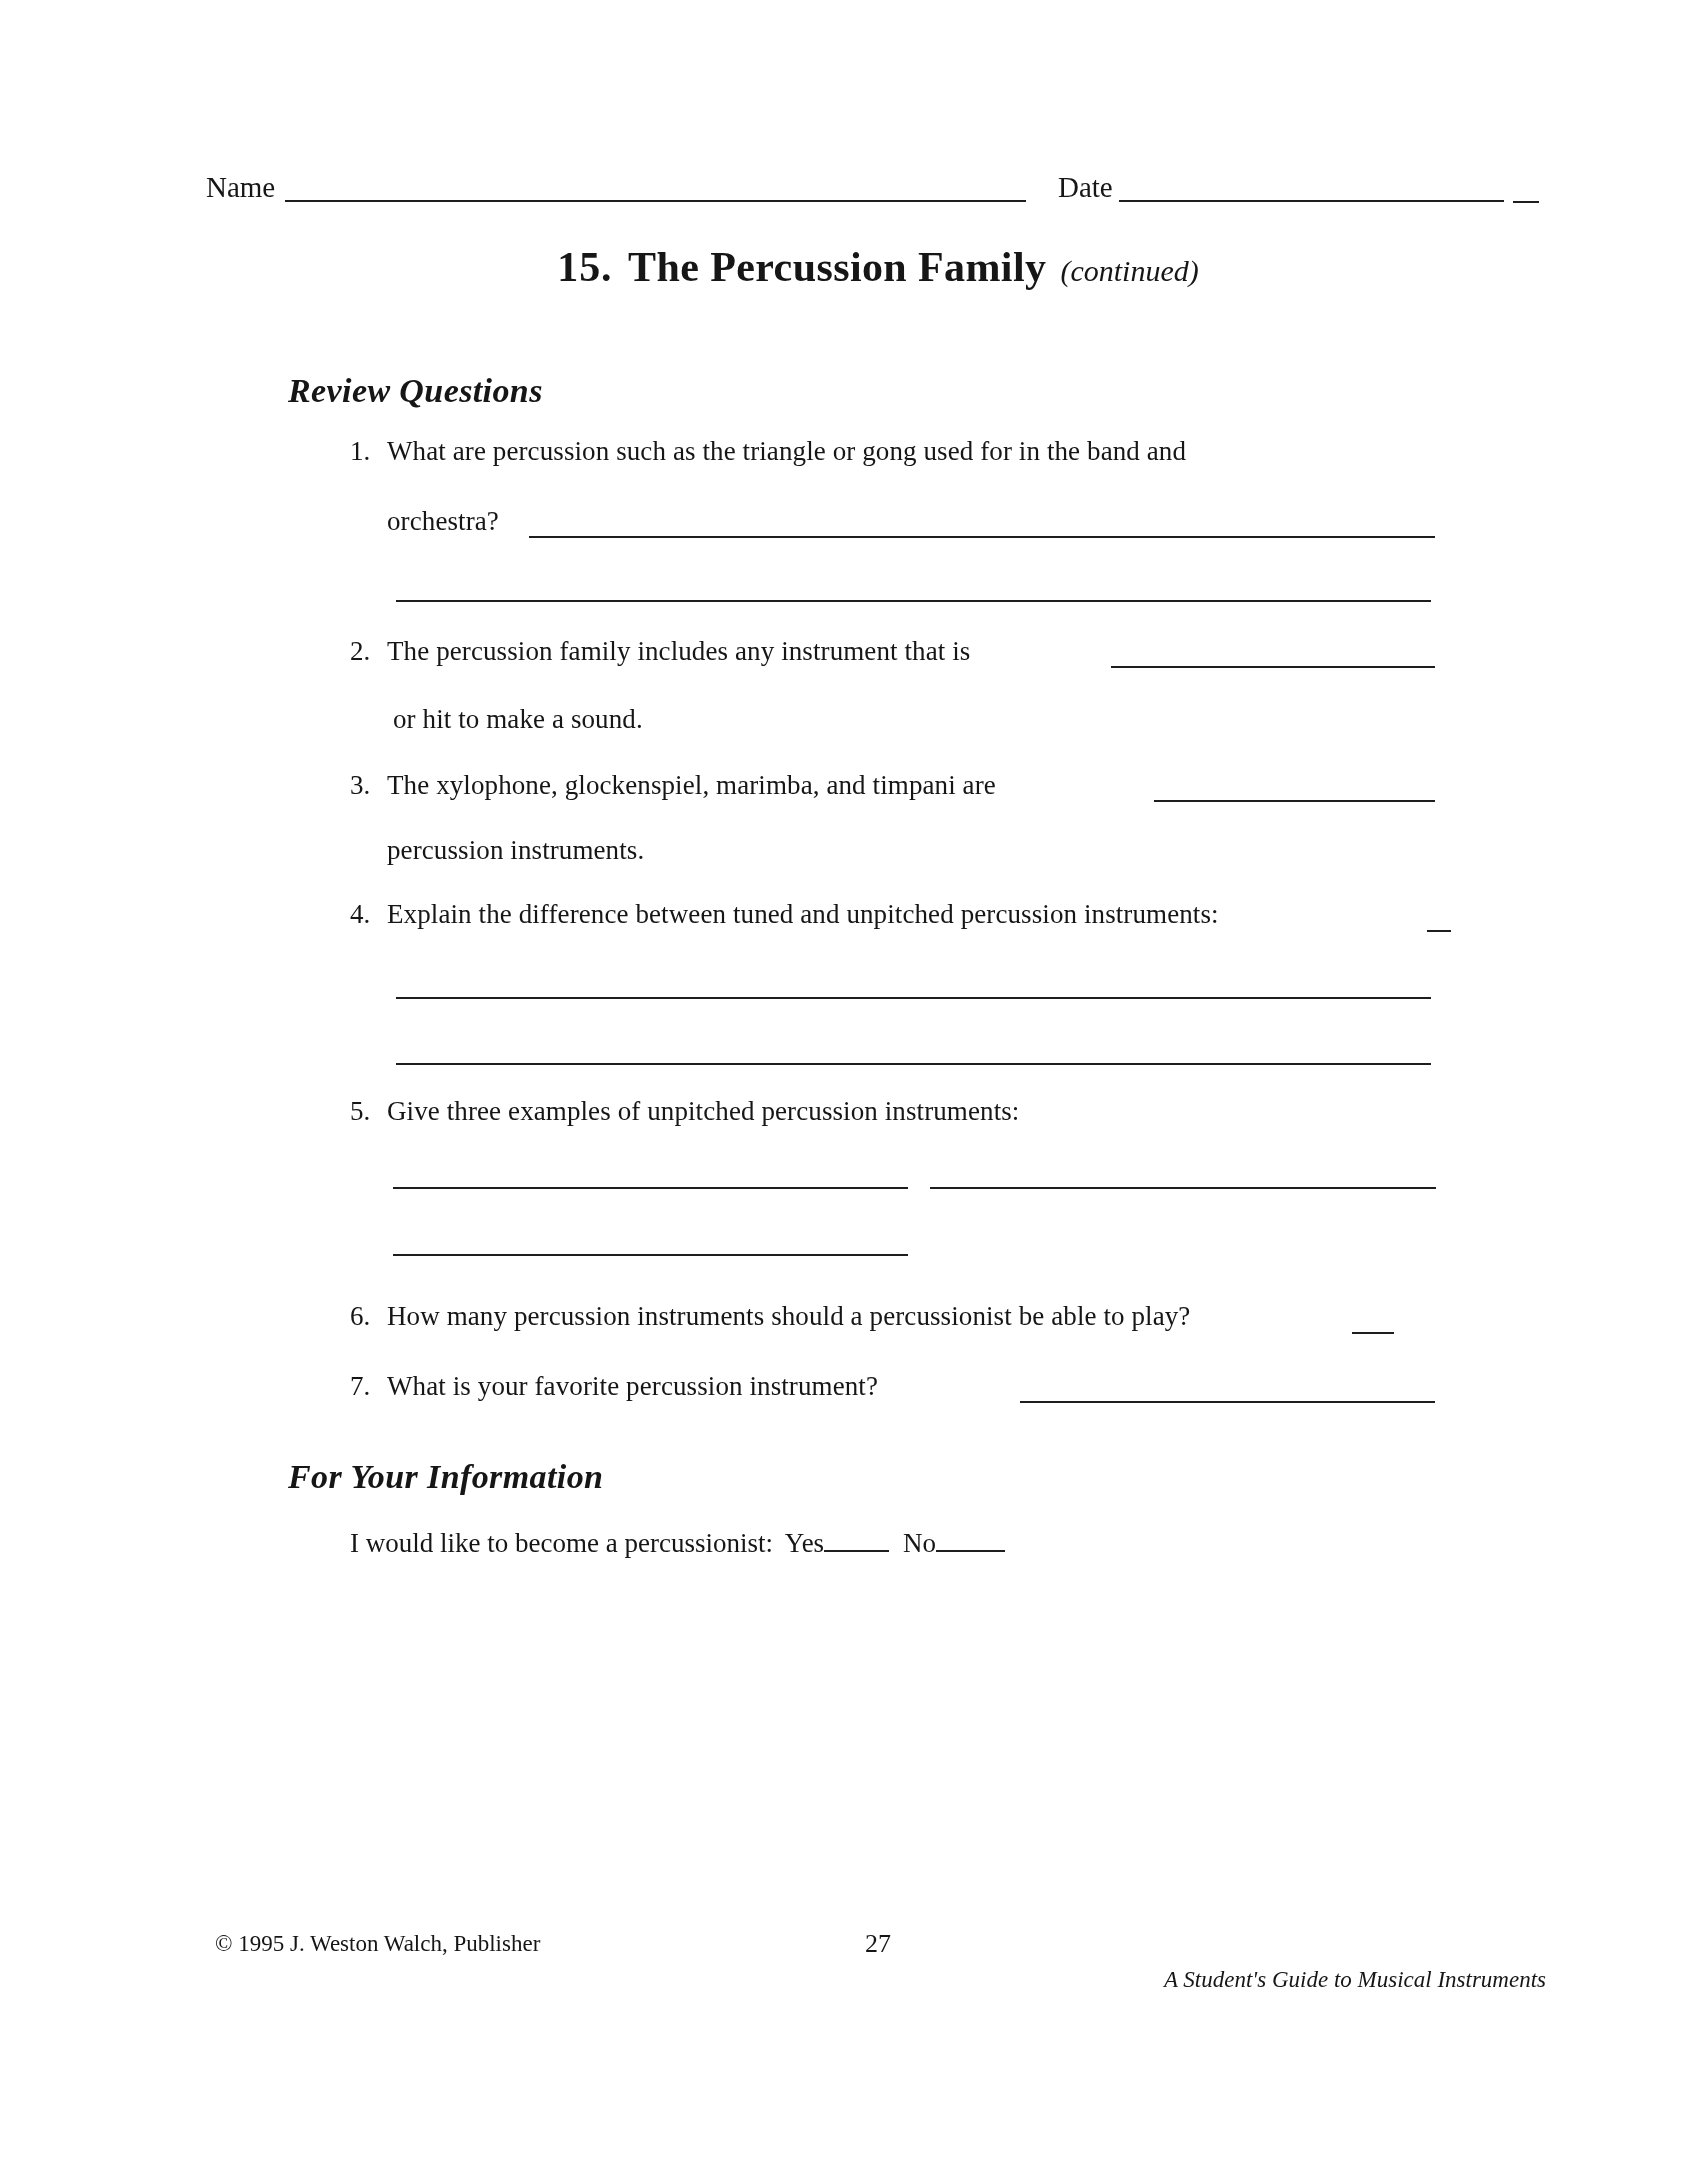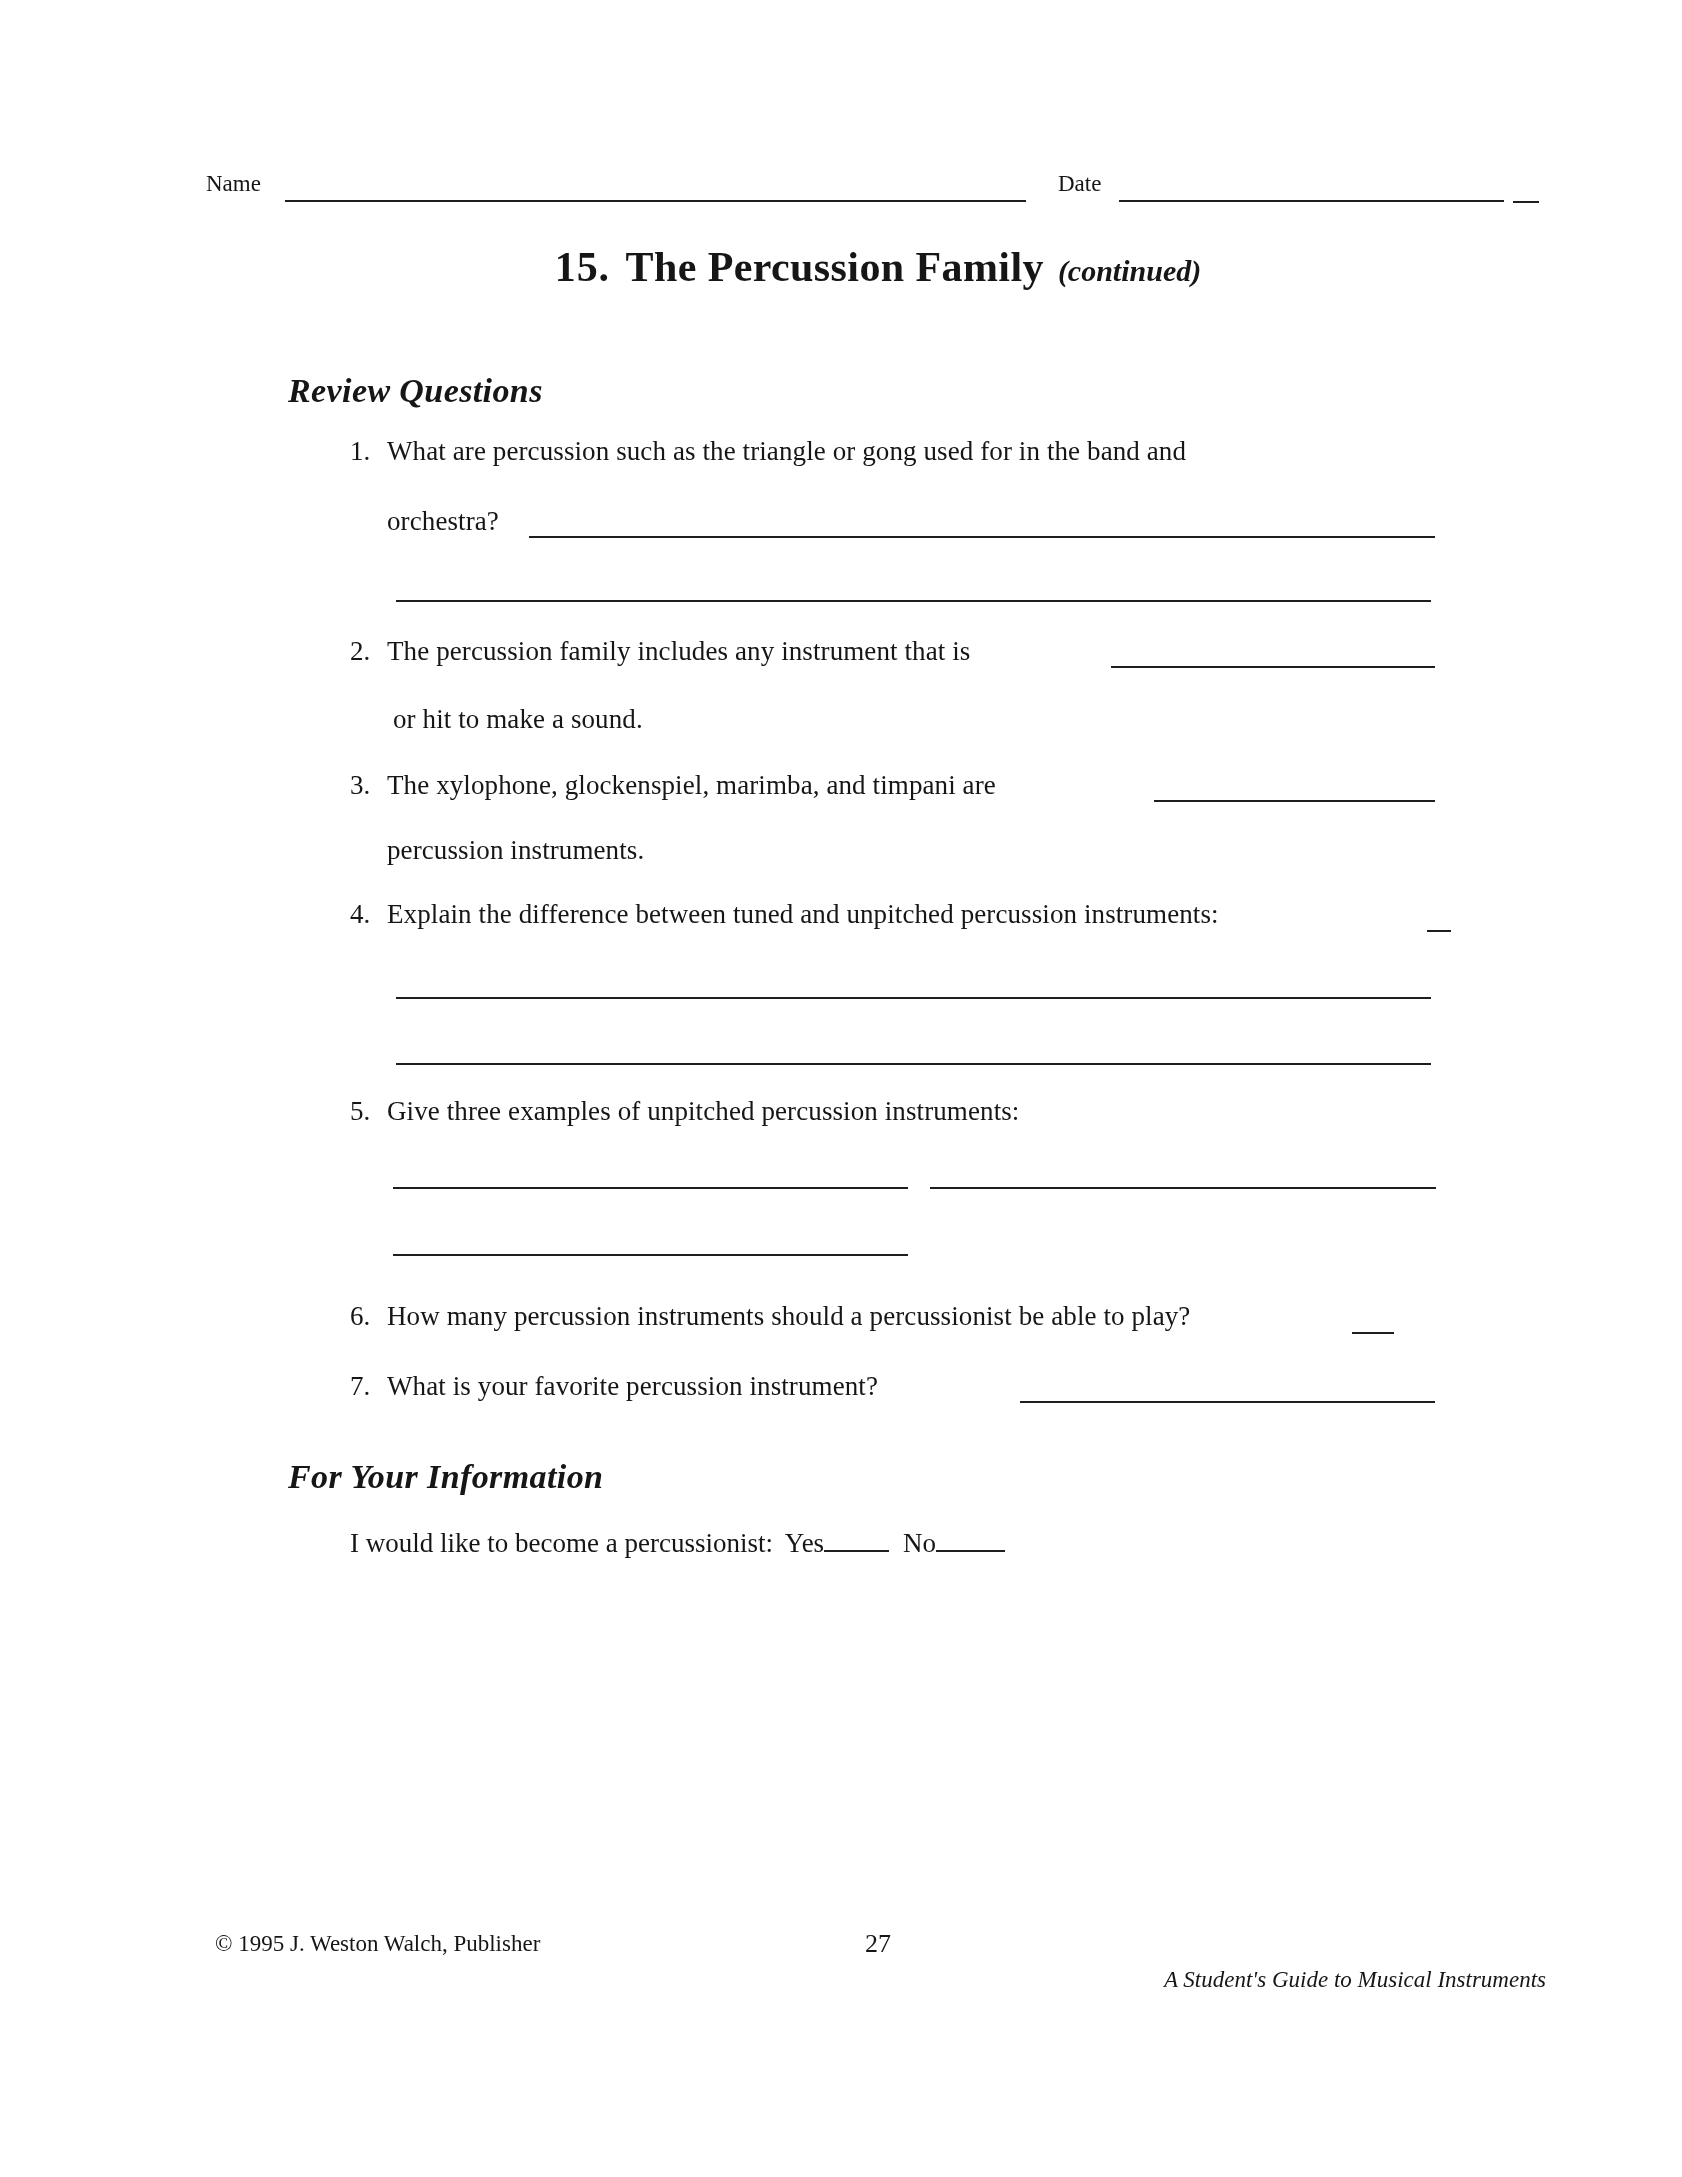--- a/index.html
+++ b/index.html
@@ -7,37 +7,37 @@
     position: relative;
     width: 1683px;
     height: 2177px;
     margin: 0 auto;
     background: #ffffff;
     font-family: "Liberation Serif", "DejaVu Serif", serif;
     color: #161616;
     overflow: hidden;
   }
   .abs { position: absolute; }
-  .small-caps-label { font-size: 23px; text-align: center; }
+  .small-caps-label { font-size: 29px; text-align: center; }
   .rule {
     position: absolute;
     height: 0;
     border-top: 2.6px solid #1e1e1e;
   }
   .title-row {
     position: absolute;
     left: 73px;
     right: 0;
     top: 243px;
     text-align: center;
     white-space: nowrap;
   }
   .title-num { font-size: 42px; font-weight: bold; letter-spacing: 0.9px; }
   .title-main { font-size: 42px; font-weight: bold; margin-left: 15.6px; letter-spacing: 0.4px; }
-  .title-cont { font-size: 30px; font-style: italic; font-weight: 700; margin-left: 14px; }
+  .title-cont { font-size: 30px; font-style: italic; font-weight: 400; margin-left: 14px; }
   .section-heading {
     position: absolute;
     left: 288px;
     font-size: 34px;
     font-weight: bold;
     font-style: italic;
     letter-spacing: 0.4px;
   }
   .q {
     position: absolute;

